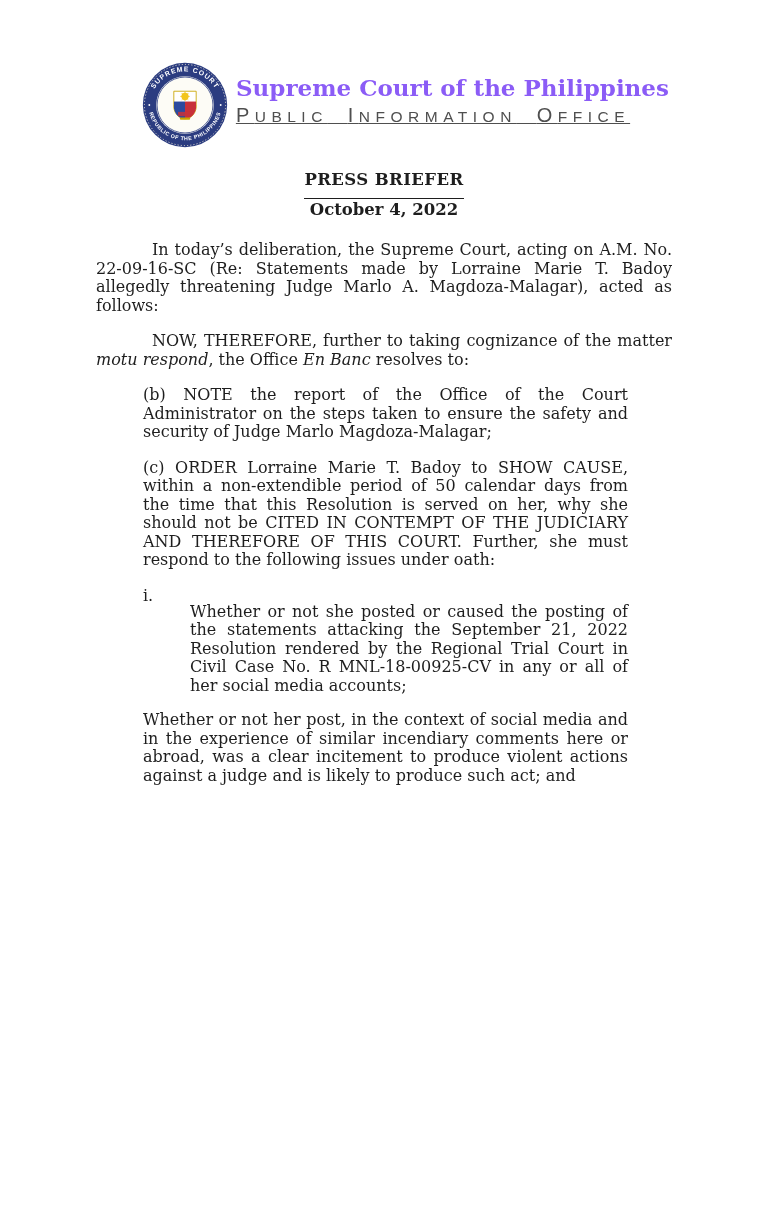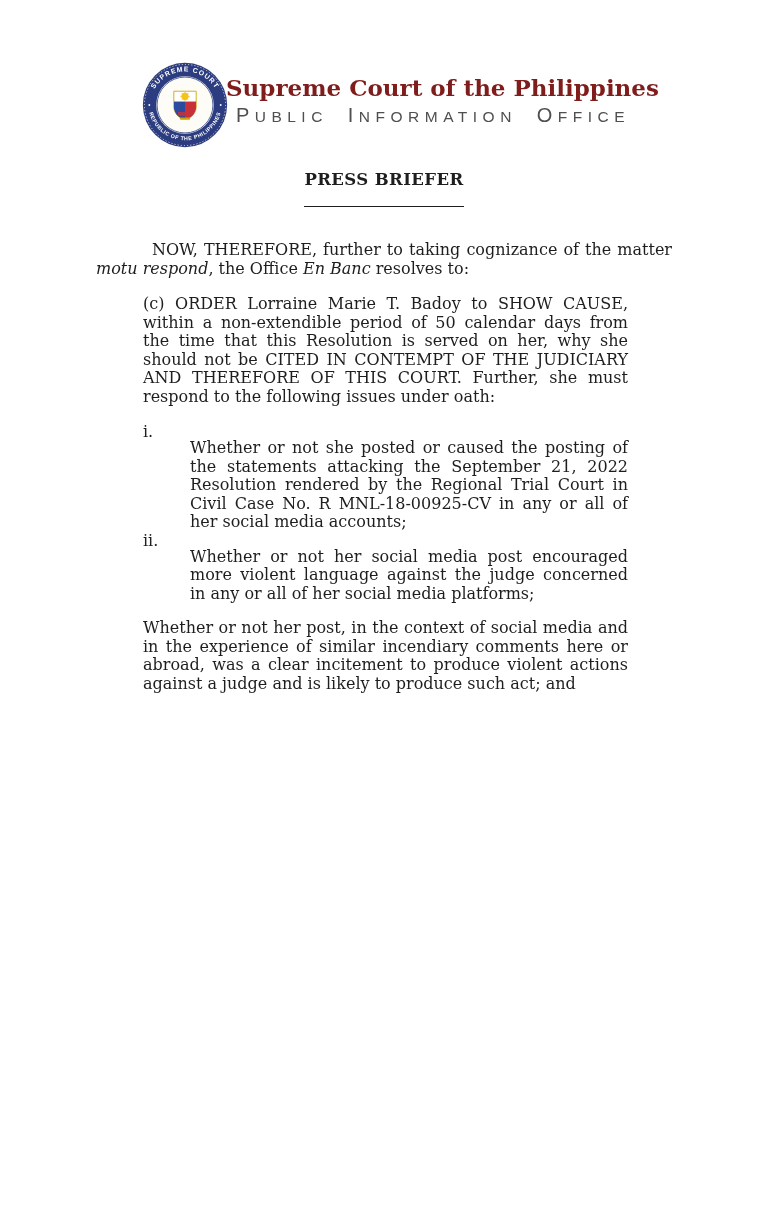--- a/index.html
+++ b/index.html
@@ -29,48 +29,50 @@
     top: 74px;
     width: 414px;
     text-align: center;
   }
   .org-name {
     font-family: "DejaVu Serif", serif;
     font-weight: 700;
     font-size: 23px;
     line-height: 27px;
     letter-spacing: 0px;
-    color: #7f1d1d;
+    color: #8b5cf6;
     white-space: nowrap;
+    margin-left: 10px;
   }
   .office-name {
     margin-top: 3px;
     font-family: "Liberation Sans", sans-serif;
     color: #4f4f4f;
     letter-spacing: 5.5px;
     white-space: nowrap;
+    text-decoration: underline;
   }
   .office-name .cap  { font-size: 20px; }
   .office-name .rest { font-size: 15.5px; }
 
   
   .title-block {
     position: absolute;
     left: 96px;
     top: 170px;
     width: 576px;
     text-align: center;
     font-weight: 700;
     font-size: 16.5px;
     line-height: 19px;
   }
   .press-heading {
     display: inline-block;
     border-bottom: 1.5px solid #1e1e1e;
-    padding-bottom: 17px;
+    padding-bottom: 9px;
     letter-spacing: 0.4px;
   }
   .press-date { margin-top: 1px; }
 
   
   .content {
     position: absolute;
     left: 96px;
     top: 241px;
     width: 576px;
@@ -151,39 +153,38 @@
 
   <div class="header-text">
     <div class="org-name">Supreme Court of the Philippines</div>
     <div class="office-name"><span class="cap">P</span><span class="rest">UBLIC</span>&nbsp;&nbsp;<span class="cap">I</span><span class="rest">NFORMATION</span>&nbsp;&nbsp;<span class="cap">O</span><span class="rest">FFICE</span></div>
   </div>
 
   <div class="title-block">
     <div>
       <span class="press-heading">PRESS BRIEFER</span>
     </div>
+    <div class="press-date">October 4, 2022</div>
   </div>
 
   <div class="content">
 
+    <p class="para-indent">In today’s deliberation, the Supreme Court, acting on A.M. No. 22-09-16-SC (Re: Statements made by Lorraine Marie T. Badoy allegedly threatening Judge Marlo A. Magdoza-Malagar), acted as follows:</p>
 
     <p class="para-indent"><span>NOW, THEREFORE, further to taking cognizance of the matter </span><span class="it">motu respond</span><span>, the Office </span><span class="it">En Banc</span><span> resolves to:</span></p>
 
 
+    <p class="lettered"><span>(b)</span> <span>NOTE the report of the Office of the Court Administrator on the steps taken to ensure the safety and security of Judge Marlo Magdoza-Malagar;</span></p>
 
     <p class="lettered"><span>(c)</span> <span>ORDER Lorraine Marie T. Badoy to SHOW CAUSE, within a non-extendible period of 50 calendar days from the time that this Resolution is served on her, why she should not be CITED IN CONTEMPT OF THE JUDICIARY AND THEREFORE OF THIS COURT. Further, she must respond to the following issues under oath:</span></p>
 
     <div class="roman-list">
       <div class="roman-item">
         <div class="roman-num">i.</div>
         <div class="roman-text">Whether or not she posted or caused the posting of the statements attacking the September 21, 2022 Resolution rendered by the Regional Trial Court in Civil Case No. R MNL-18-00925-CV in any or all of her social media accounts;</div>
-      </div>
-      <div class="roman-item">
-        <div class="roman-num">ii.</div>
-        <div class="roman-text">Whether or not her social media post encouraged more violent language against the judge concerned in any or all of her social media platforms;</div>
       </div>
       <div class="roman-item">
         <div class="roman-text">Whether or not her post, in the context of social media and in the experience of similar incendiary comments here or abroad, was a clear incitement to produce violent actions against a judge and is likely to produce such act; and</div>
       </div>
     </div>
 
   </div>
 </div>
 
 </body></html>

